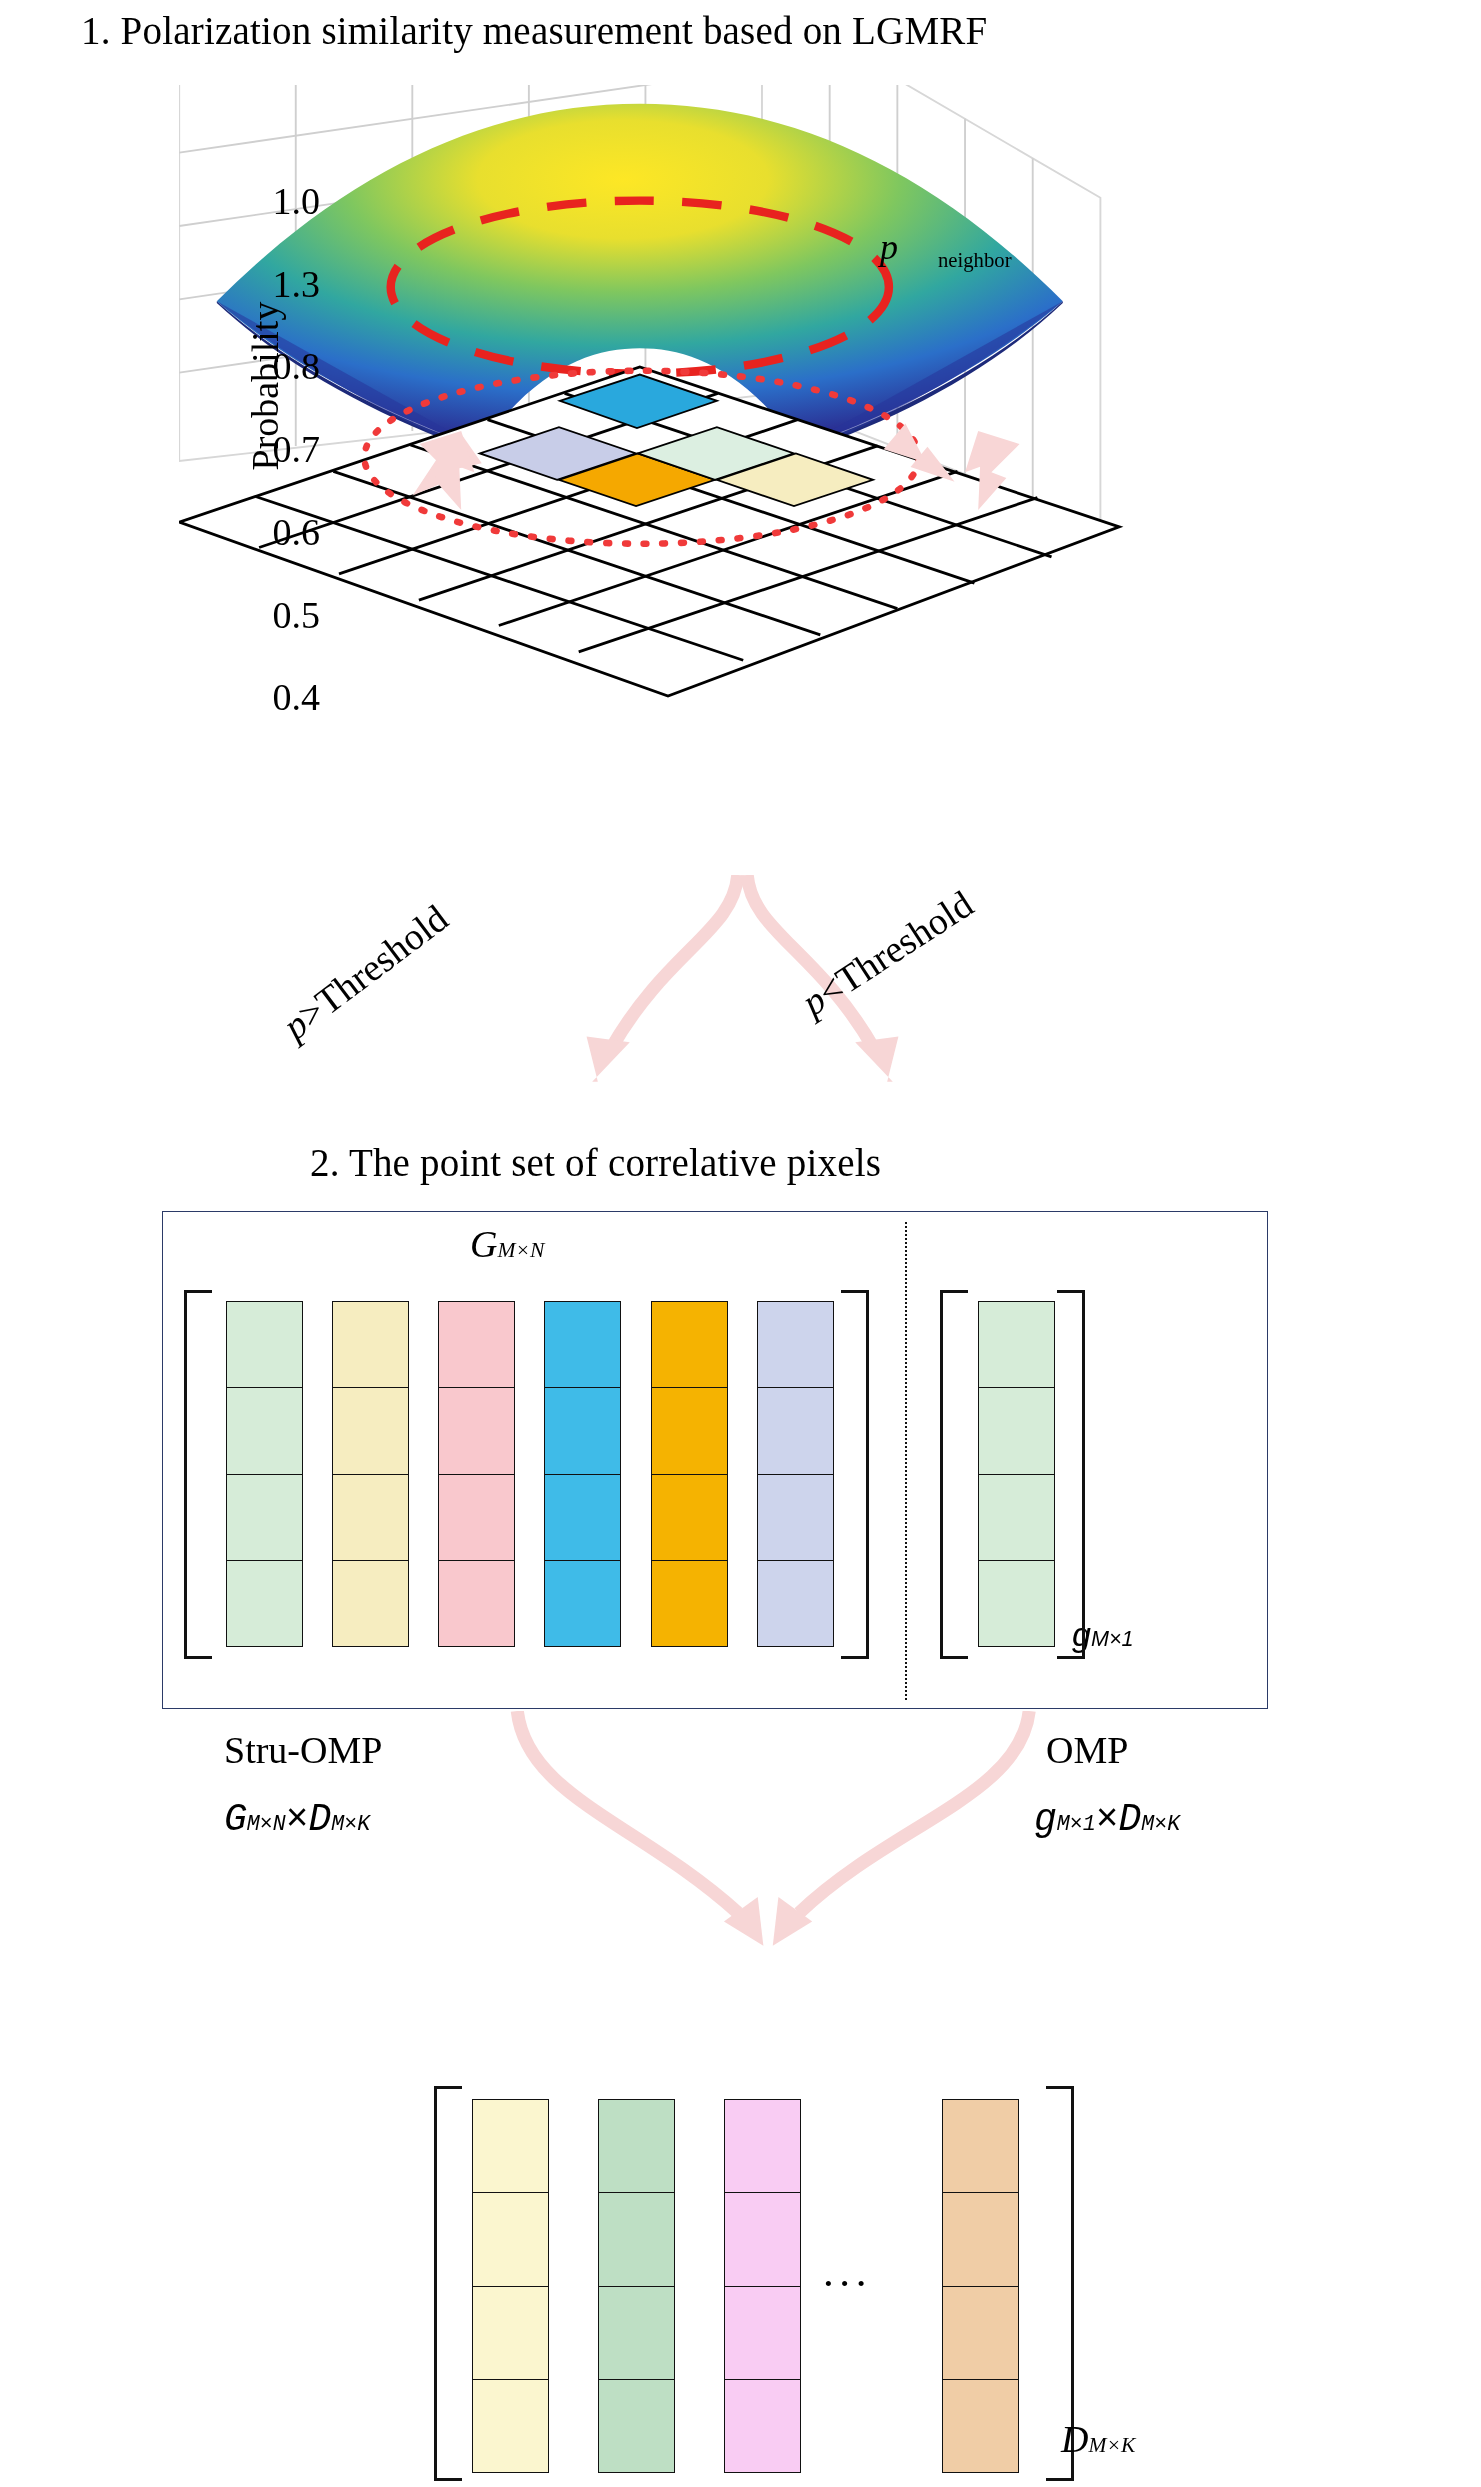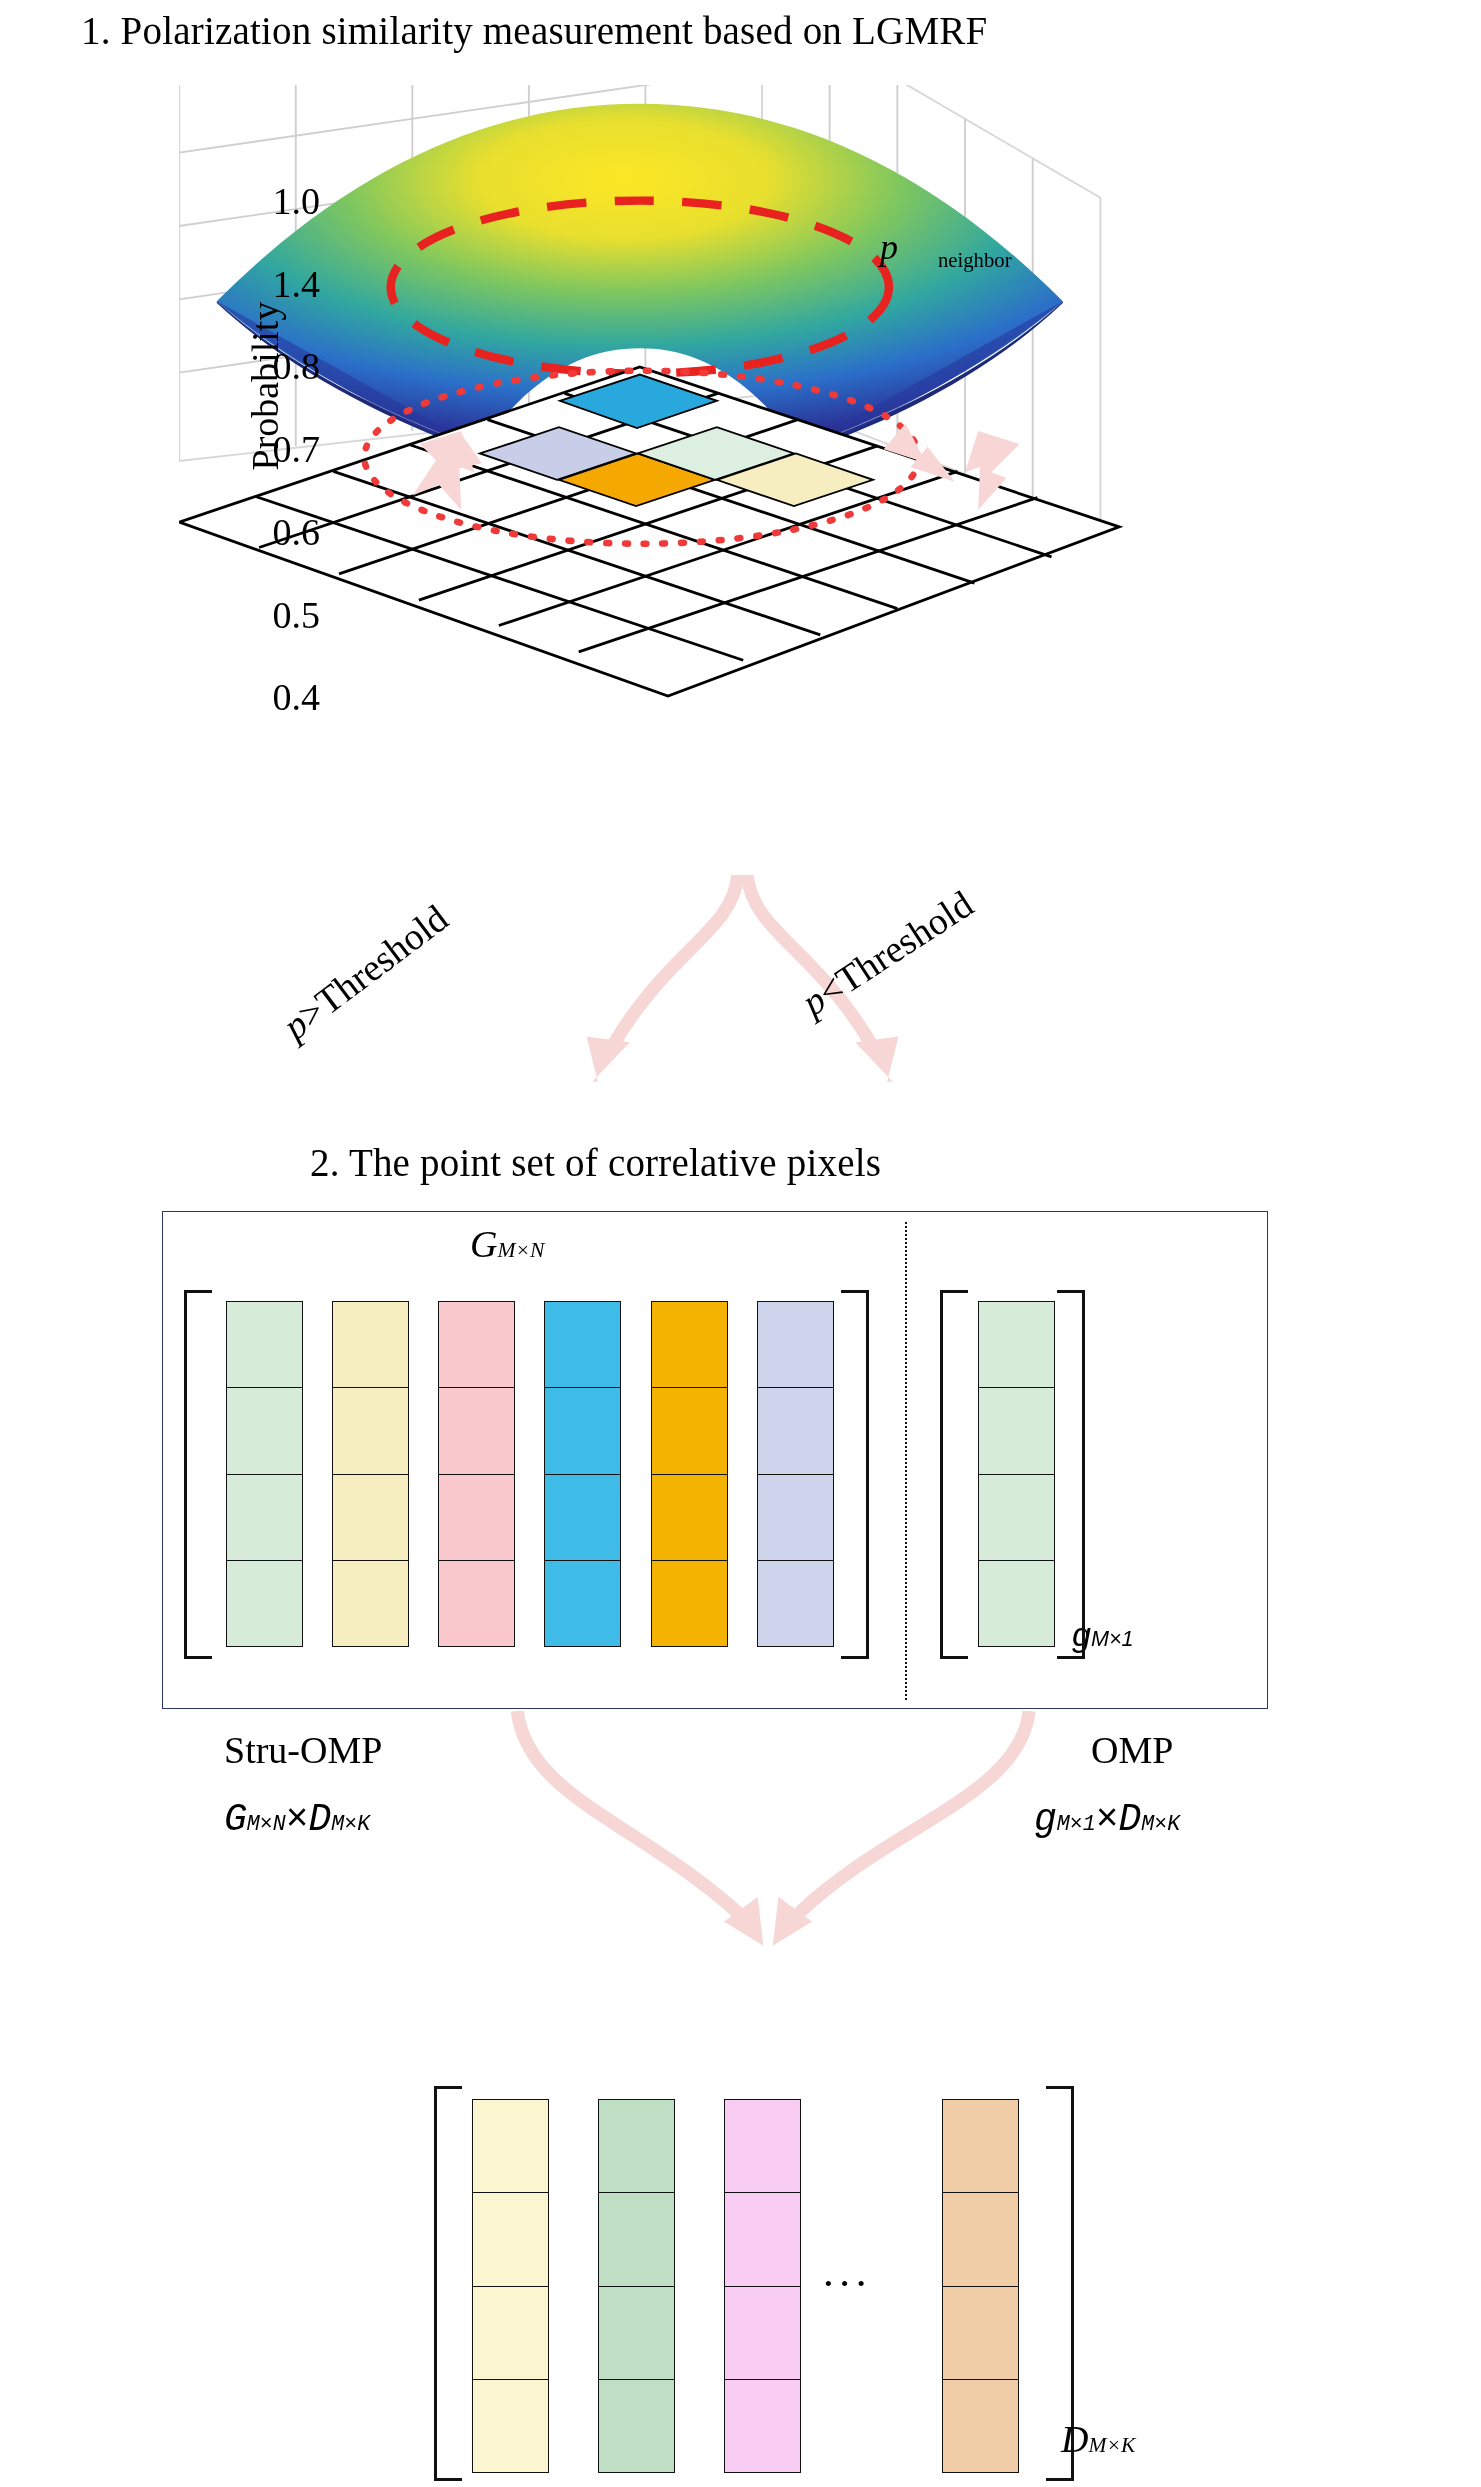--- a/index.html
+++ b/index.html
@@ -166,21 +166,21 @@
   }
   .omp-formula {
     position: absolute;
     font-size: 38px;
     font-style: italic;
     font-family: Liberation Mono, monospace;
     white-space: nowrap;
   }
   #stru-omp-label   { left: 224px;  top: 1728px; }
   #stru-omp-formula { left: 224px;  top: 1798px; }
-  #omp-label        { left: 1091px; top: 1728px; }
+  #omp-label        { left: 1046px; top: 1728px; }
   #omp-formula      { left: 1034px; top: 1798px; text-align: center; }
 
   
   #dict-label {
     position: absolute;
     left: 1061px;
     top: 2417px;
     font-size: 38px;
     font-style: italic;
     font-family: "Liberation Serif", serif;
@@ -201,21 +201,21 @@
 <div class="stage">
 
   <div class="step-title" id="title-1">1. Polarization similarity measurement based on LGMRF</div>
 
   <div id="plot-area">
 
     <div id="ylabel">Probability</div>
 
     <div id="yticks">
       <div class="ytick" style="top:0px">1.0</div>
-      <div class="ytick" style="top:83px">1.4</div>
+      <div class="ytick" style="top:83px">1.3</div>
       <div class="ytick" style="top:165px">0.8</div>
       <div class="ytick" style="top:248px">0.7</div>
       <div class="ytick" style="top:331px">0.6</div>
       <div class="ytick" style="top:414px">0.5</div>
       <div class="ytick" style="top:496px">0.4</div>
     </div>
 
     <svg width="1072" height="799" viewBox="0 0 1140 850">
       <defs>
         <linearGradient id="surfGrad" x1="0" y1="1" x2="0" y2="0">

